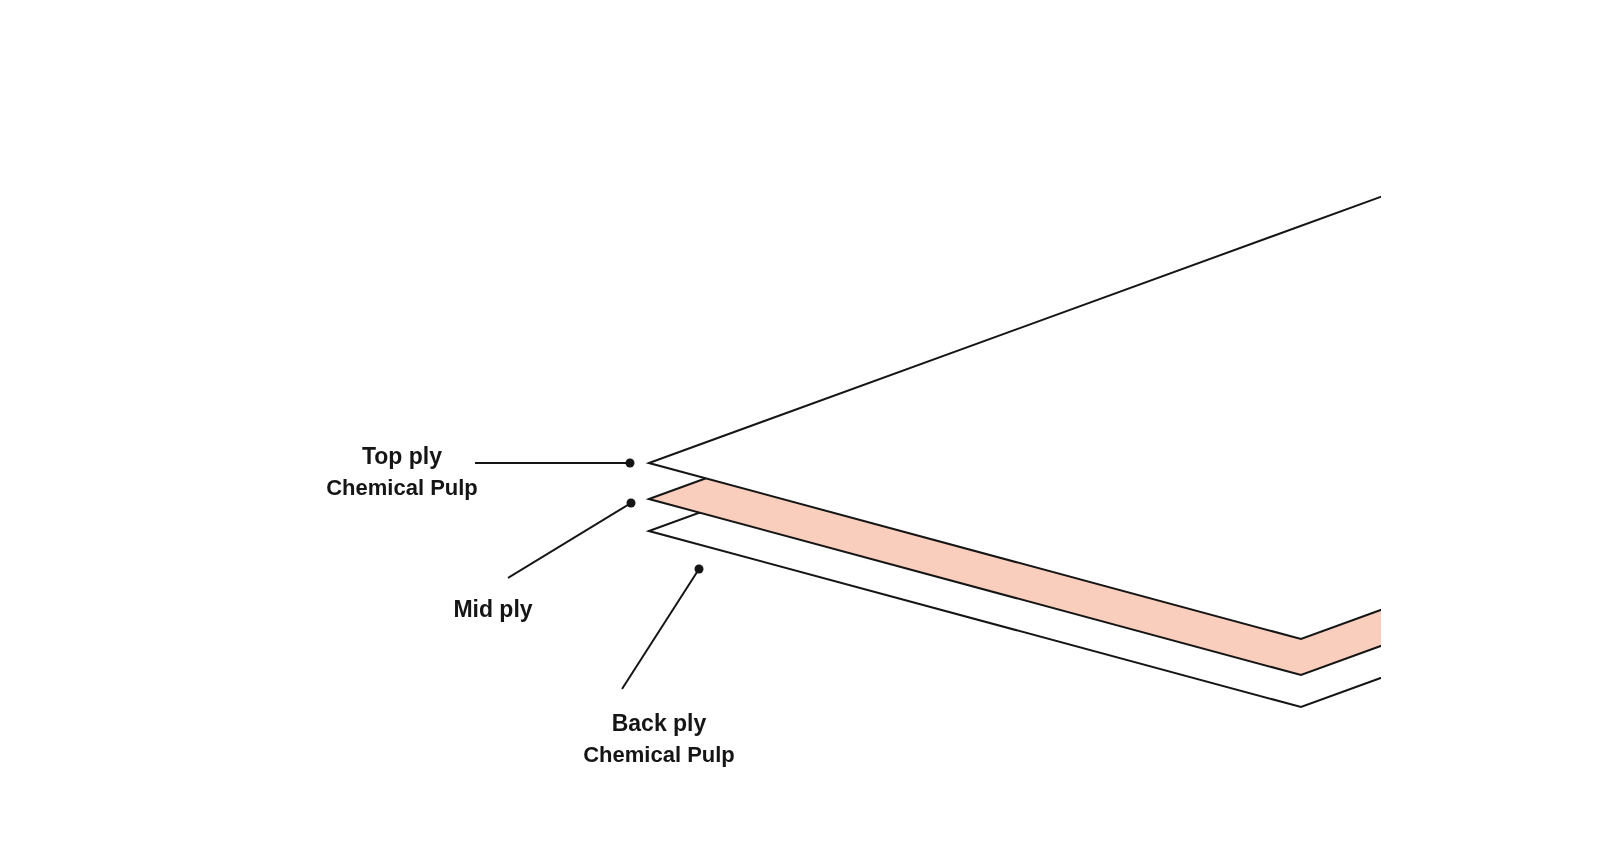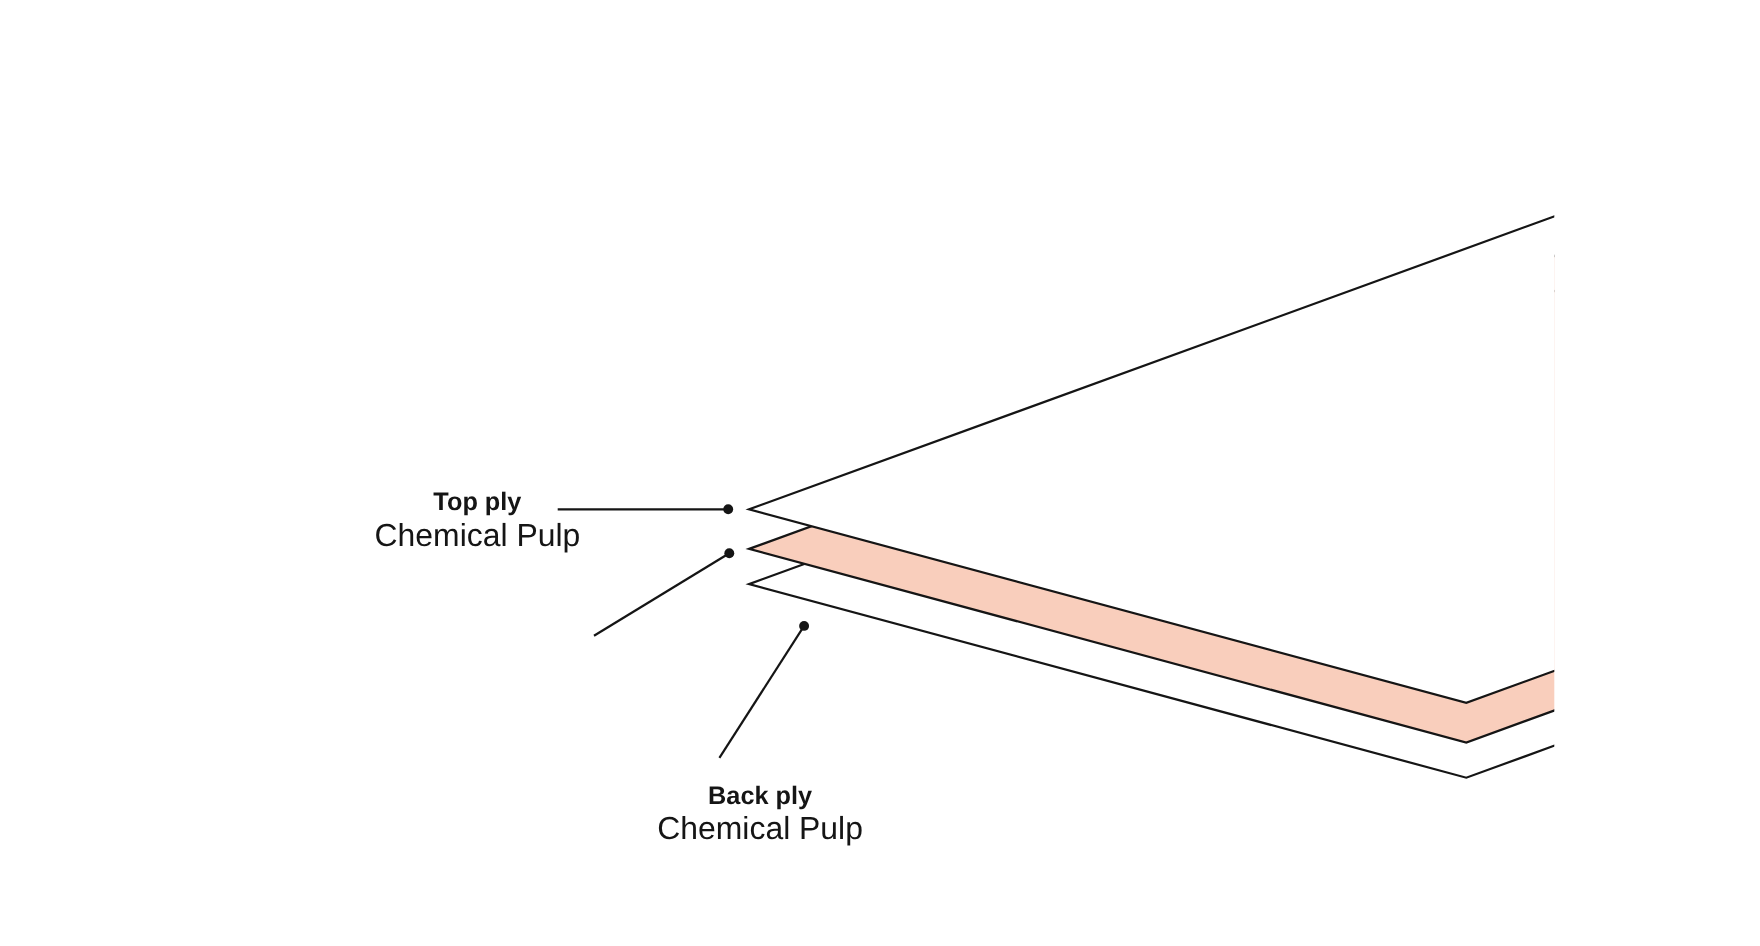--- a/index.html
+++ b/index.html
@@ -9,43 +9,42 @@
   body {
     font-family: "Liberation Sans", sans-serif;
     background: #ffffff;
   }
   .stage {
     position: relative;
     width: 1381px;
     height: 860px;
     overflow: hidden;
     background: #ffffff;
-    margin-left: 32px;
   }
   .stage svg {
     position: absolute;
     left: 0;
     top: 0;
     display: block;
   }
   .ply-label {
     position: absolute;
     transform: translateX(-50%);
     text-align: center;
     white-space: nowrap;
     color: #151515;
   }
   .ply-label .label-title {
     font-size: 23px;
     font-weight: bold;
     line-height: 31px;
   }
   .ply-label .label-sub {
-    font-size: 29px;
-    font-weight: normal;
+    font-size: 22px;
+    font-weight: bold;
     line-height: 31px;
   }
   .label-top  { left: 402px; top: 441px; }
   .label-mid  { left: 493px; top: 594px; }
   .label-back { left: 659px; top: 708px; }
 </style>
 </head>
 <body>
 
 <div class="stage">
@@ -67,20 +66,21 @@
     <line x1="622" y1="689" x2="699" y2="569" stroke-width="2" stroke="#151515"></line>
     <circle cx="699" cy="569" r="4.5" fill="#151515"></circle>
   </svg>
 
   <div class="ply-label label-top">
     <div class="label-title">Top ply</div>
     <div class="label-sub">Chemical Pulp</div>
   </div>
 
   <div class="ply-label label-mid">
+    <div class="label-title">Mid ply</div>
   </div>
 
   <div class="ply-label label-back">
     <div class="label-title">Back ply</div>
     <div class="label-sub">Chemical Pulp</div>
   </div>
 
 </div>
 
 </body></html>

